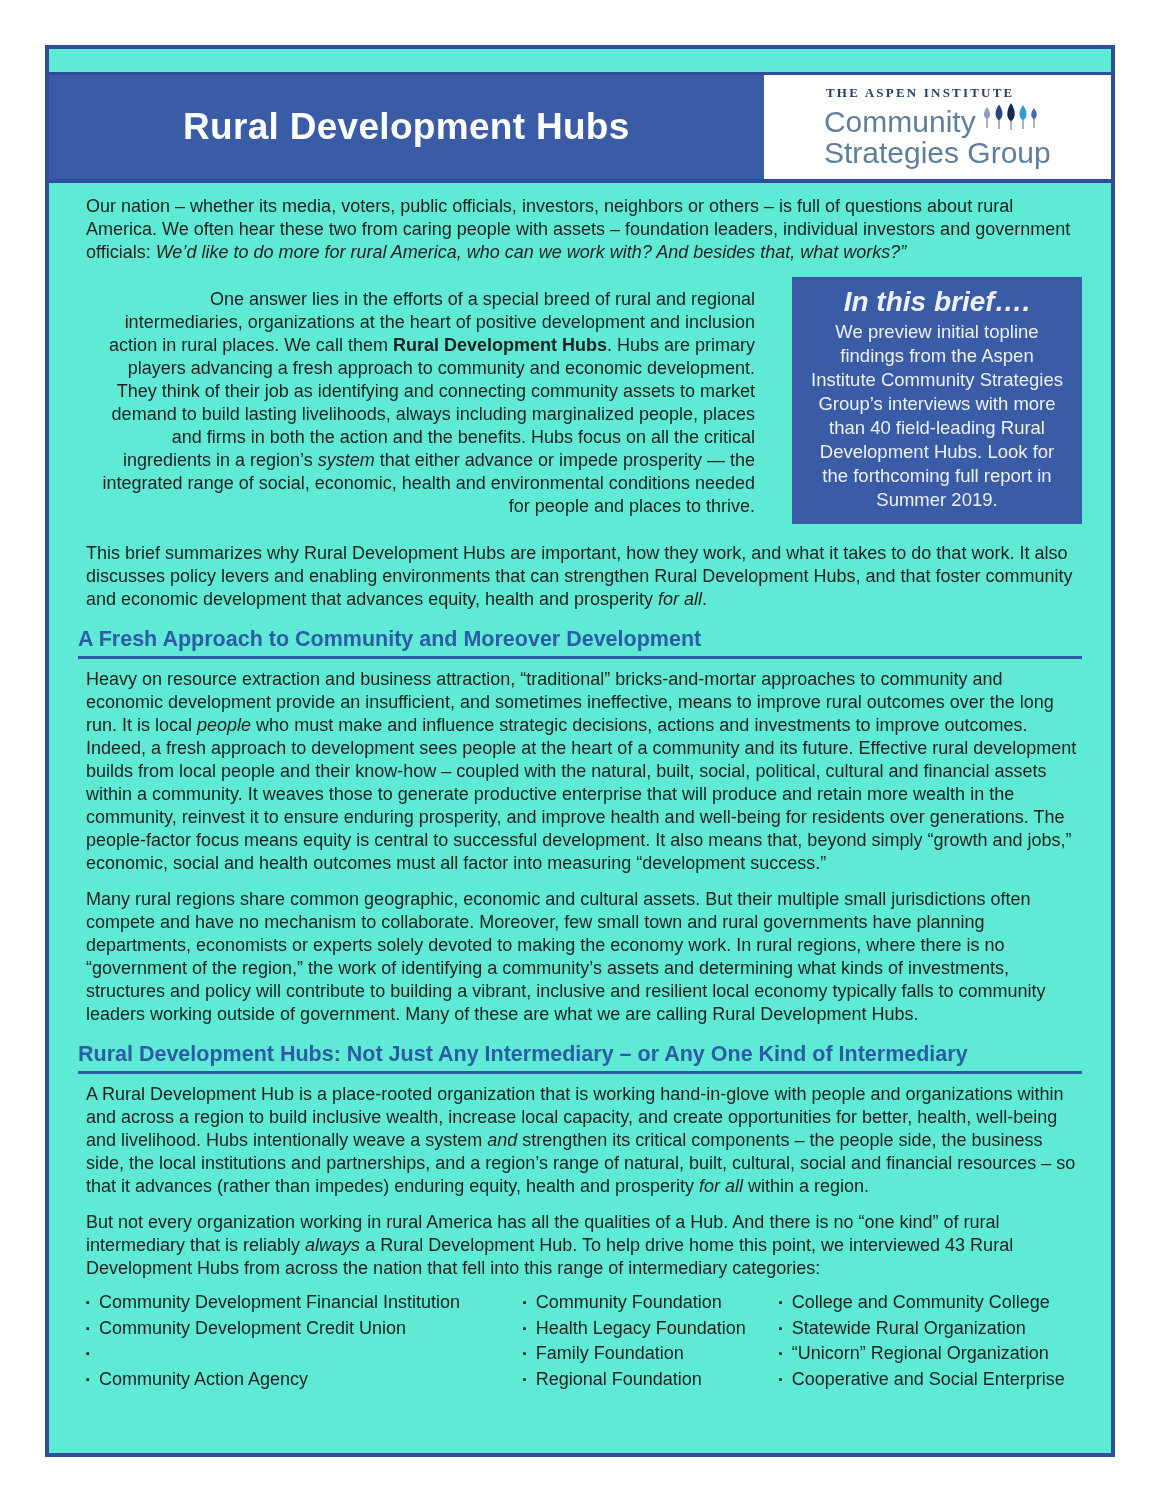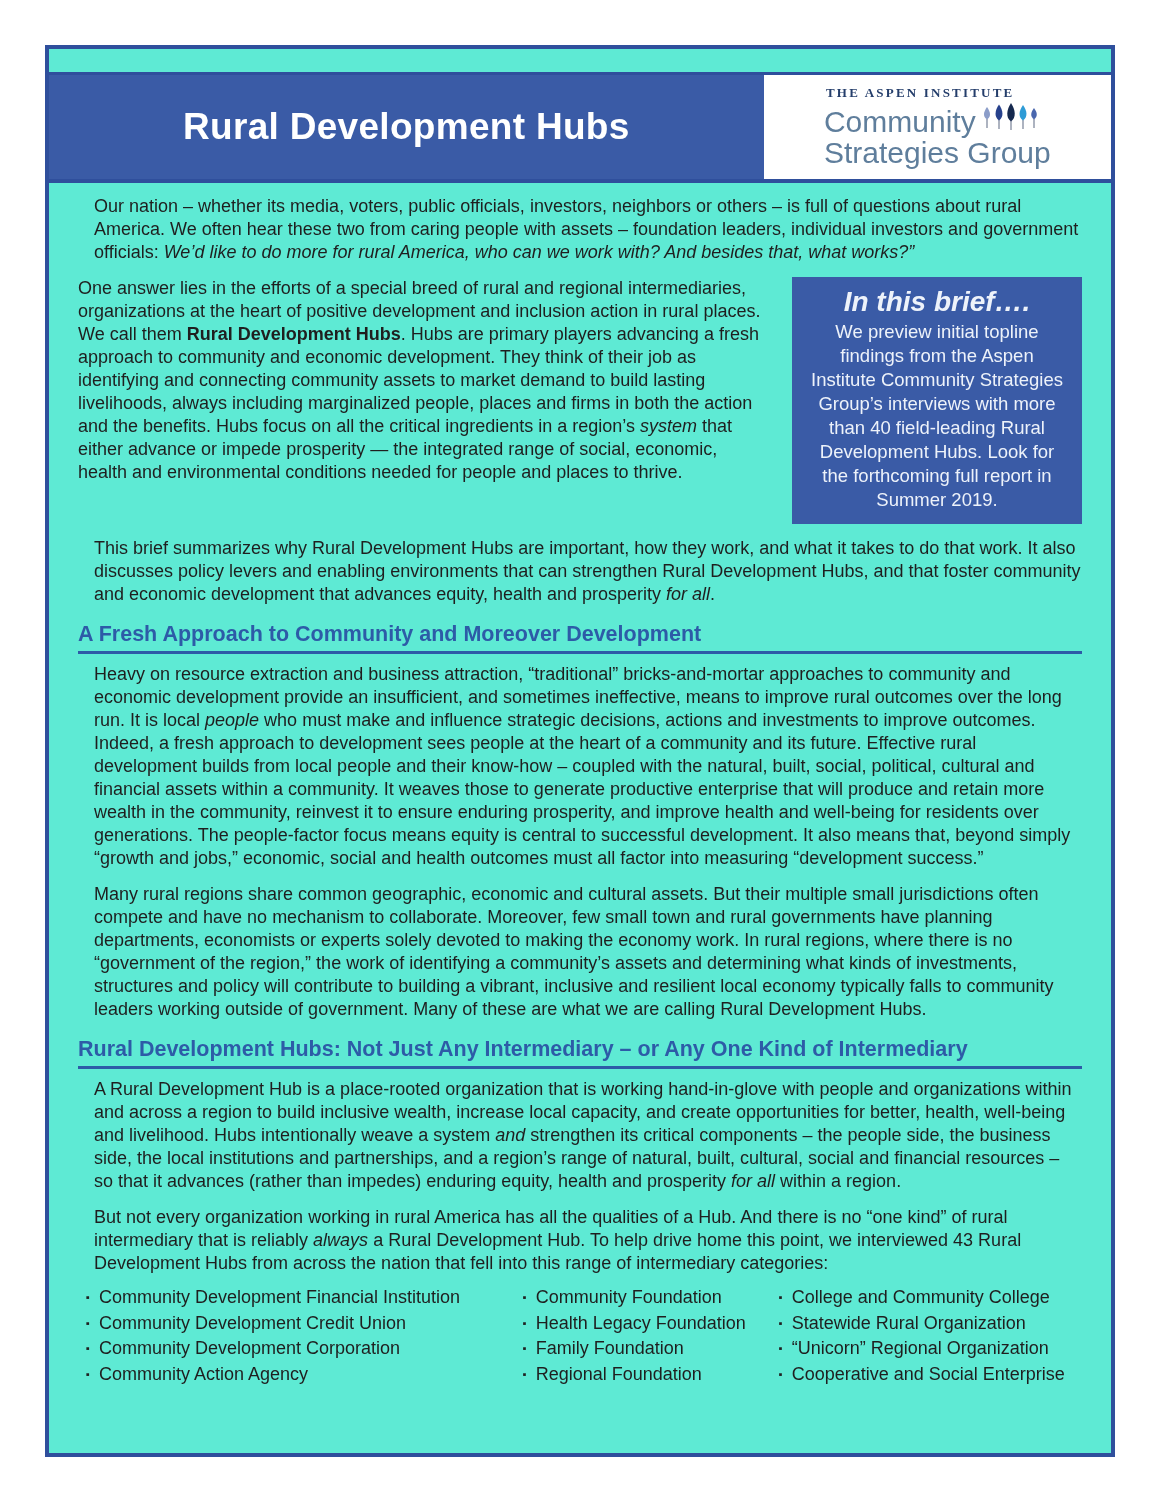--- a/index.html
+++ b/index.html
@@ -28,23 +28,23 @@
   .logo-cell { flex:1; background:#fff; display:flex; align-items:center; justify-content:center; }
   .logo-institute {
     font-family:"Liberation Serif","DejaVu Serif",serif;
     font-size:13px; letter-spacing:2.2px; font-weight:600;
     color:#253E6B; margin:0 0 1px 2px;
   }
   .logo-row { display:flex; align-items:flex-end; }
   .logo-word { font-size:30px; color:#5F7E9C; line-height:1.04; }
   .trees { margin:0 0 3px 2px; }
   .content { padding:12px 29px 0 29px; }
-  p.body { font-size:18px; line-height:23px; margin:0 0 13px 16px; }
+  p.body { font-size:18px; line-height:23px; margin:0 0 13px 8px; }
   .row { display:flex; gap:26px; margin-bottom:13px; }
-  .row p.body { flex:1; margin:0; }
+  .row p.body { flex:1; margin:11px;text-align:right; }
   .brief-box {
     flex:0 0 290px; align-self:flex-start; box-sizing:border-box;
     background:#3A5BA6; color:#EDF2FA; text-align:center;
     padding:9px 14px 12px 14px;
   }
   .brief-title { font-size:28px; font-weight:bold; font-style:italic; margin-bottom:2px; }
   .brief-body { font-size:18.5px; line-height:24px; }
   h2.section {
     font-size:21.5px; font-weight:bold; color:#2D5BA7;
     margin:16px 0 9px 0; padding-bottom:4px;
@@ -114,21 +114,20 @@
         <li>
             <span class="bullet">▪</span>
             <span>Community Development Financial Institution</span>
           </li>
         <li>
             <span class="bullet">▪</span>
             <span>Community Development Credit Union</span>
           </li>
         <li>
             <span class="bullet">▪</span>
-            <span>Community Development Corporation</span>
           </li>
         <li>
             <span class="bullet">▪</span>
             <span>Community Action Agency</span>
           </li>
       </ul>
       <ul class="cat">
         <li>
             <span class="bullet">▪</span>
             <span>Community Foundation</span>

